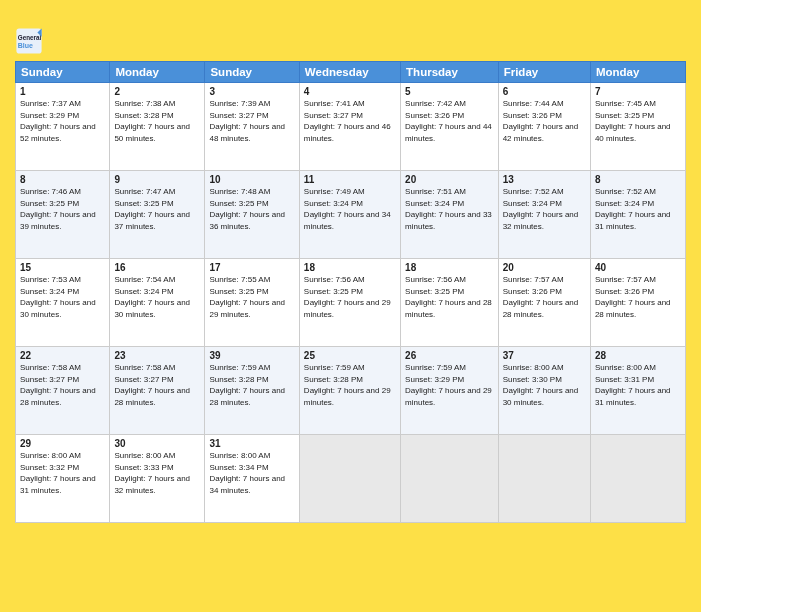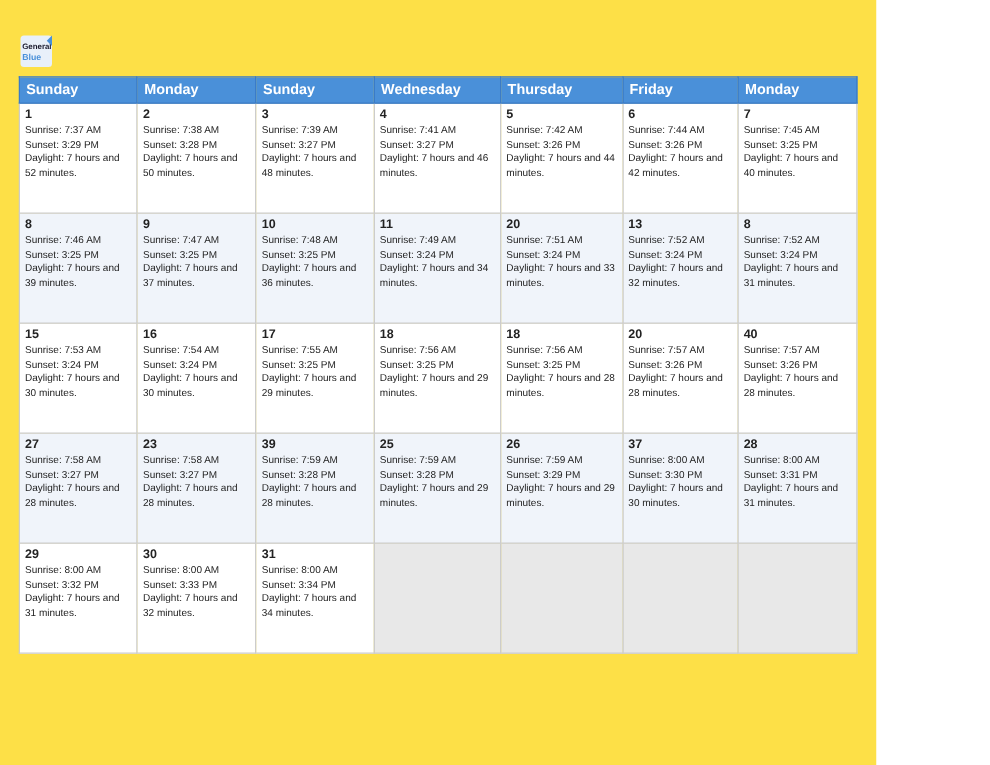--- a/index.html
+++ b/index.html
@@ -216,21 +216,21 @@
             <span class="day-num">20</span>
             <div class="day-info">Sunrise: 7:57 AM<br>Sunset: 3:26 PM<br>Daylight: 7 hours and 28 minutes.</div>
           </td>
           <td>
             <span class="day-num">40</span>
             <div class="day-info">Sunrise: 7:57 AM<br>Sunset: 3:26 PM<br>Daylight: 7 hours and 28 minutes.</div>
           </td>
         </tr>
         <tr>
           <td>
-            <span class="day-num">27</span>
+            <span class="day-num">22</span>
             <div class="day-info">Sunrise: 7:58 AM<br>Sunset: 3:27 PM<br>Daylight: 7 hours and 28 minutes.</div>
           </td>
           <td>
             <span class="day-num">23</span>
             <div class="day-info">Sunrise: 7:58 AM<br>Sunset: 3:27 PM<br>Daylight: 7 hours and 28 minutes.</div>
           </td>
           <td>
             <span class="day-num">39</span>
             <div class="day-info">Sunrise: 7:59 AM<br>Sunset: 3:28 PM<br>Daylight: 7 hours and 28 minutes.</div>
           </td>

